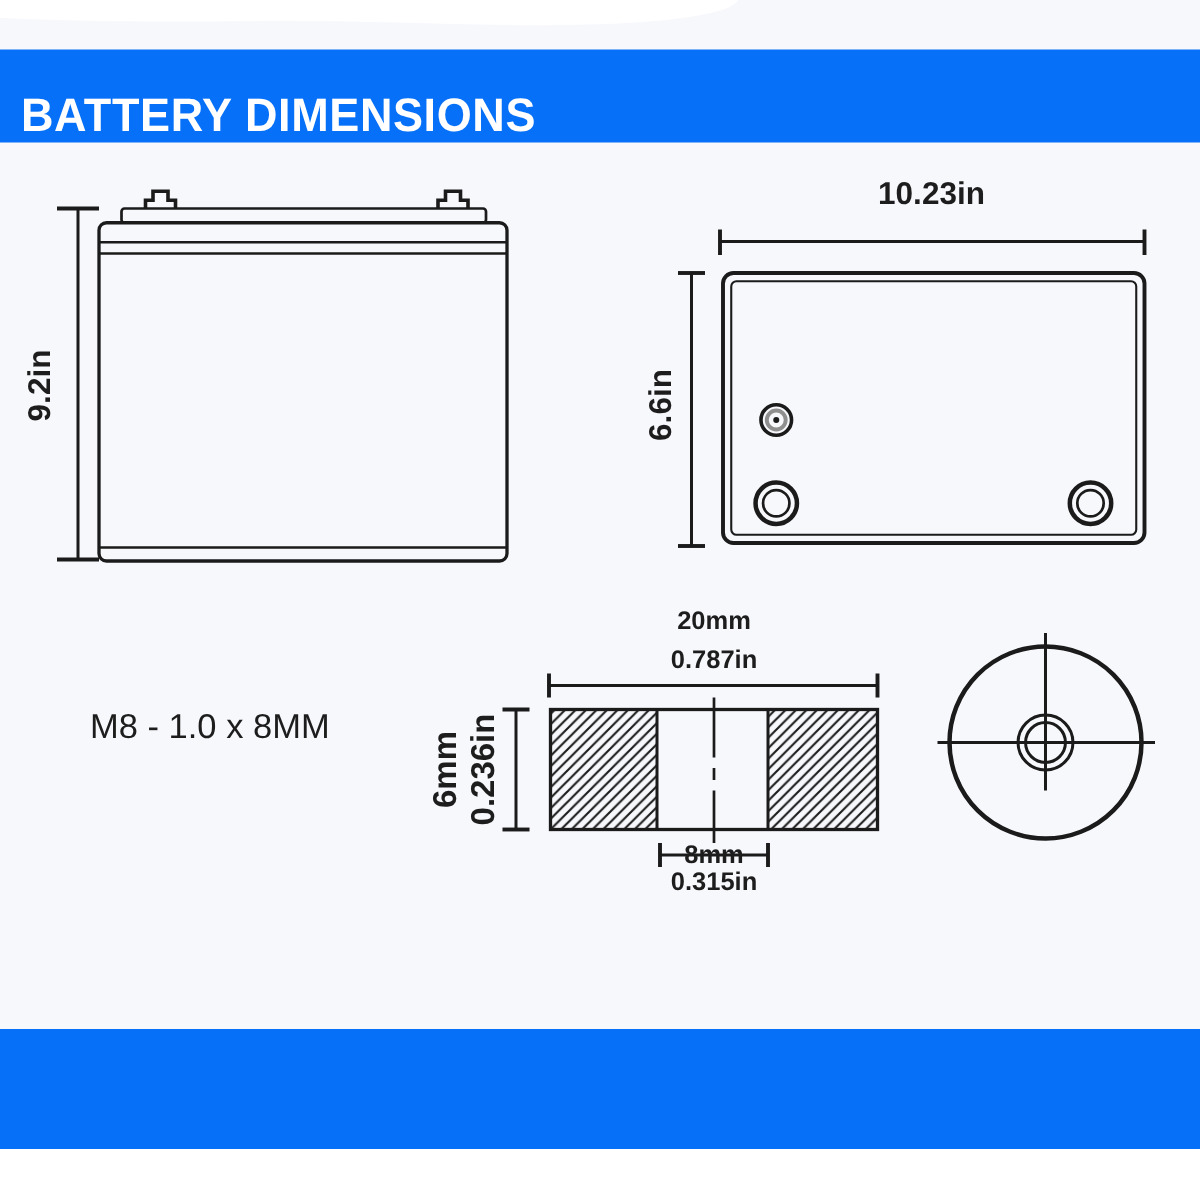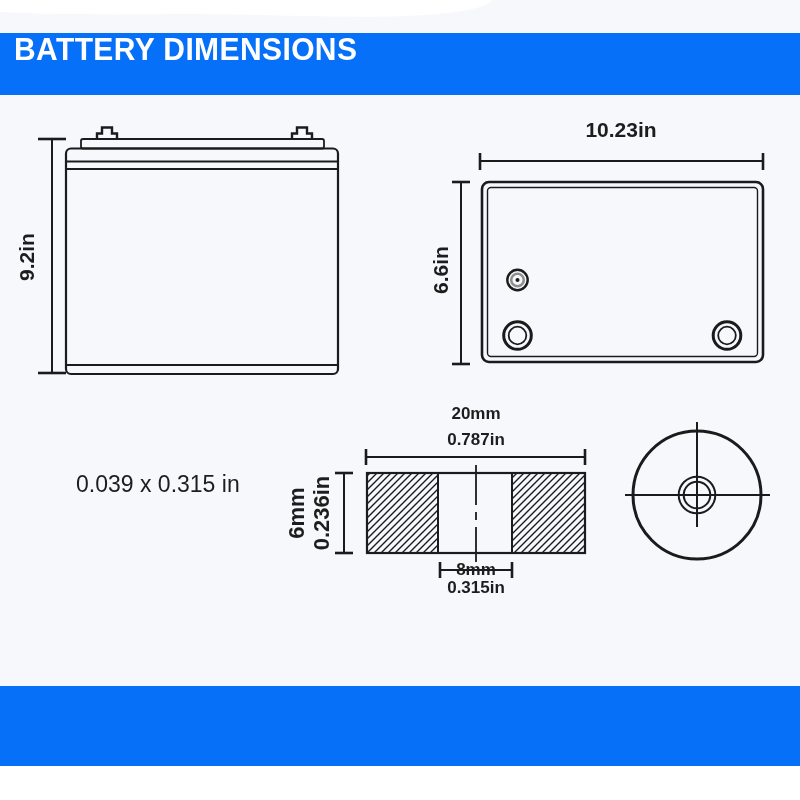--- a/index.html
+++ b/index.html
@@ -6,21 +6,21 @@
     --accent:#0670f8;
     --bg:#f7f8fc;
     --line:#1b1b1b;
     --text:#1d1d1d;
   }
   html,body{margin:0;padding:0;}
   body{font-family:"Liberation Sans", sans-serif; background:#ffffff;}
   .page{position:relative;width:800px;height:800px;background:#ffffff;overflow:hidden;}
   .bg-area{position:absolute;left:0;top:0;width:800px;height:686px;background:var(--bg);}
   .top-wave{position:absolute;left:0;top:0;}
-  .banner{position:absolute;left:0;top:33px;width:800px;height:62px;background:var(--accent);display:flex;align-items:flex-start;}
+  .banner{position:absolute;left:0;top:33px;width:800px;height:62px;background:var(--accent);display:flex;align-items:flex-end;}
   .banner h1{margin:0;padding:0 0 0 14px;font-size:30px;font-weight:800;letter-spacing:.4px;color:#ffffff;transform:scaleY(1.04);}
   .art{position:absolute;}
   .dim-label{position:absolute;white-space:nowrap;color:var(--text);font-weight:700;transform:translate(-50%,-50%);}
   .dim-label.rot{transform:translate(-50%,-50%) rotate(-90deg);}
   .sz-s{font-size:21px;}
   .sz-m{font-size:22px;}
   .sz-l{font-size:17px;}
   .note{position:absolute;left:60px;top:470px;color:var(--text);font-size:23px;font-weight:500;line-height:29px;}
   .note .indent{padding-left:16px;}
   .footer-band{position:absolute;left:0;top:686px;width:800px;height:80px;background:var(--accent);}
@@ -80,21 +80,21 @@
 
     <circle class="ln" cx="97.5" cy="225.5" r="13.8" stroke-width="3"></circle>
     <circle class="ln" cx="97.5" cy="225.5" r="8.8" stroke-width="1.8"></circle>
     <circle class="ln" cx="307" cy="225.5" r="13.8" stroke-width="3"></circle>
     <circle class="ln" cx="307" cy="225.5" r="8.8" stroke-width="1.8"></circle>
   </svg>
   <span class="dim-label sz-s" style="left:621px;top:130px">10.23in</span>
   <span class="dim-label rot sz-s" style="left:441px;top:270px">6.6in</span>
 
   <div class="note">
-    <div class="indent">0.039 x 0.315 in</div>
+    <div>M8 - 1.0 x 8MM</div>
   </div>
 
   <svg class="art" style="left:280px;top:395px" width="330" height="245" viewBox="0 0 330 245">
     <defs>
       <pattern id="hatch" patternUnits="userSpaceOnUse" width="7" height="7">
         <path d="M0 7 L7 0 M-1.75 1.75 L1.75 -1.75 M5.25 8.75 L8.75 5.25" stroke="#1b1b1b" stroke-width="1.4" fill="none"></path>
       </pattern>
     </defs>
 
     <path class="ln" d="M86 62 H305" stroke-width="2"></path>

